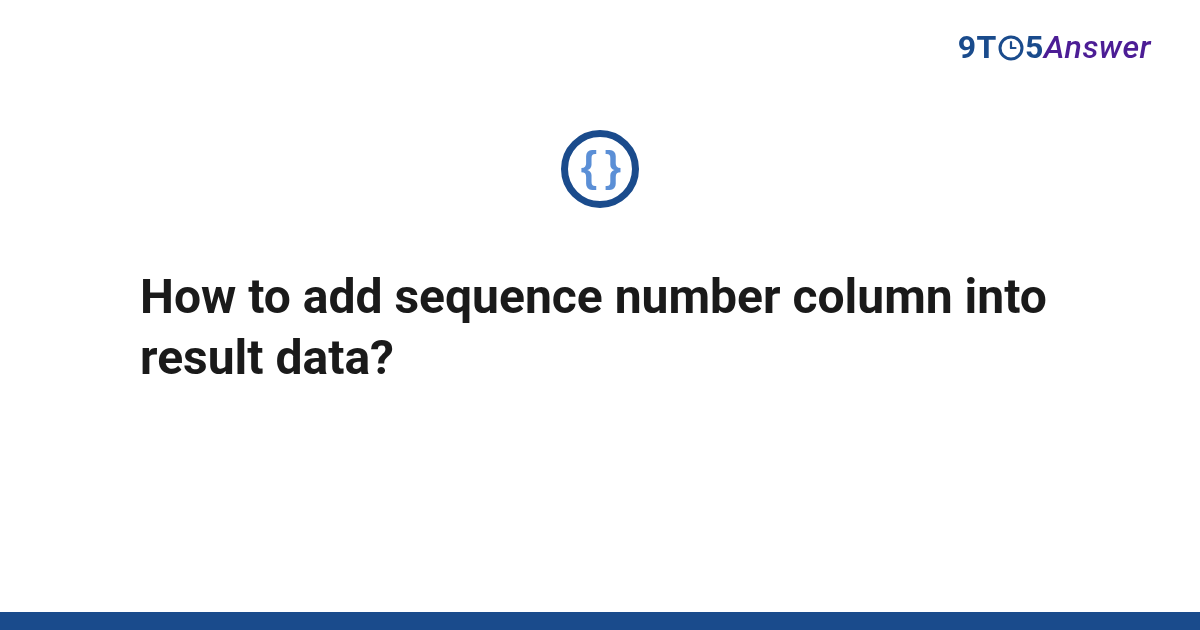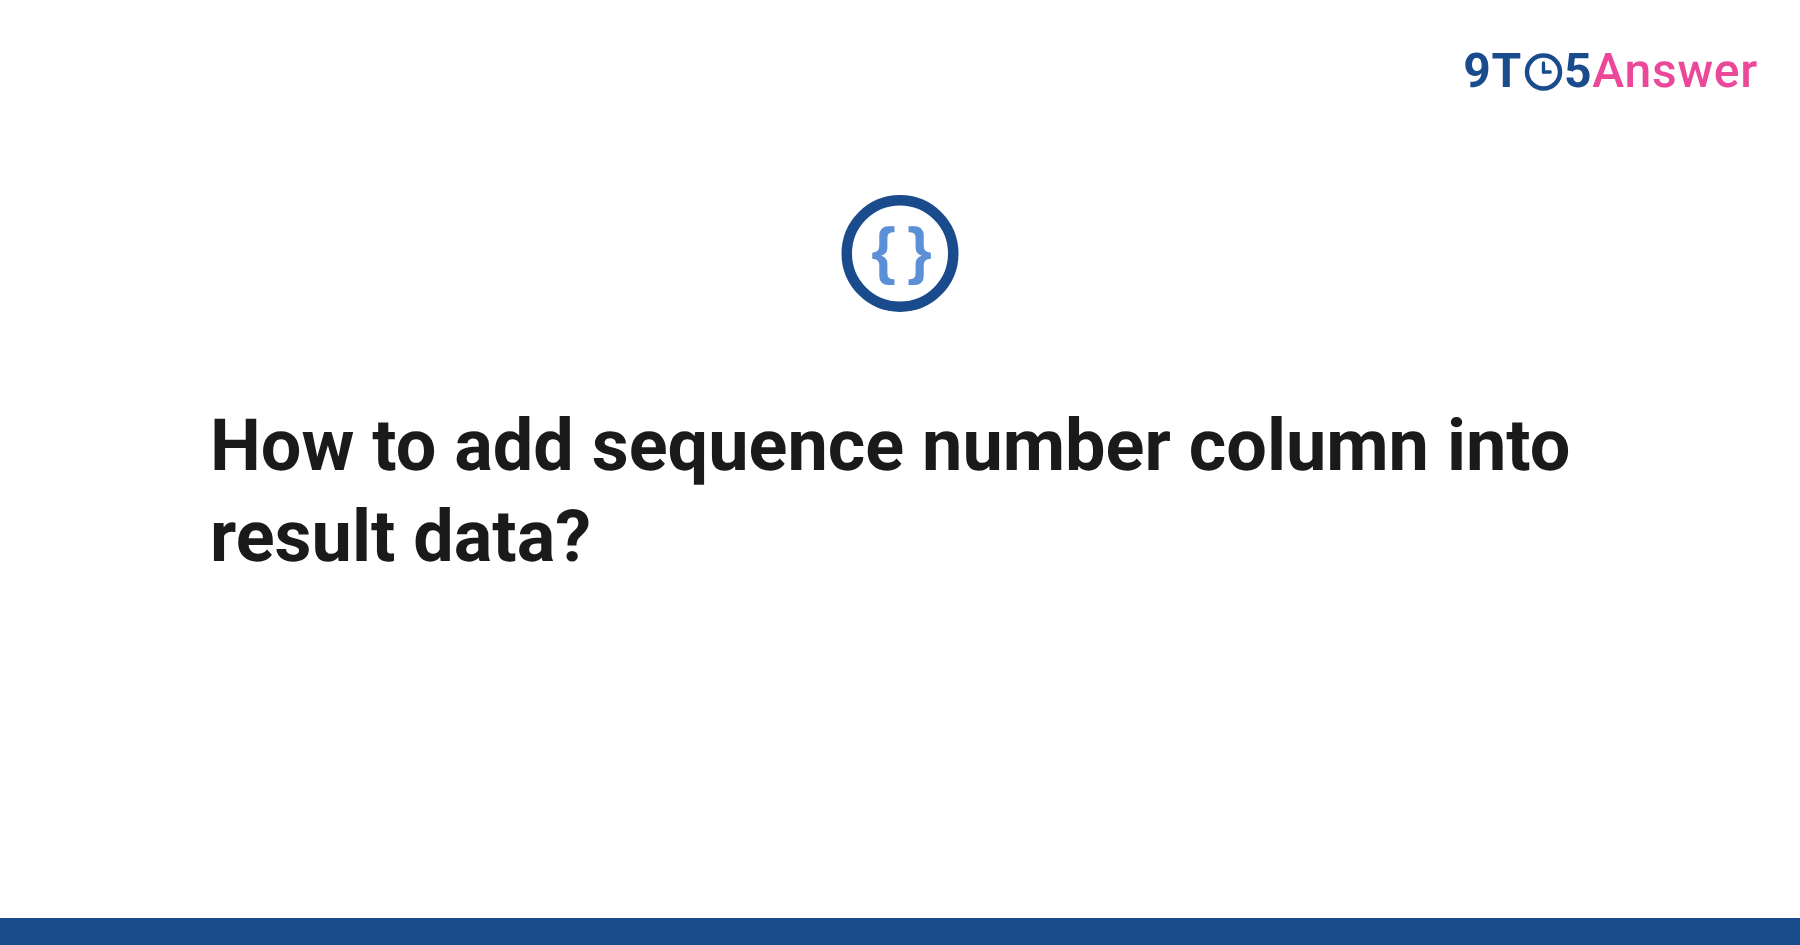--- a/index.html
+++ b/index.html
@@ -11,21 +11,21 @@
       width: 1200px;
       height: 630px;
       background: #ffffff;
       font-family: -apple-system, BlinkMacSystemFont, "Segoe UI", Roboto, Helvetica, Arial, sans-serif;
       position: relative;
       overflow: hidden;
     }
     .brand {
       position: absolute;
       top: 28px;
-      right: 28px;
+      right: 49px;
       font-size: 32px;
       font-weight: 600;
       letter-spacing: 0.5px;
       display: flex;
       align-items: baseline;
     }
     .brand-9t {
       color: #1a4b8c;
       font-weight: 700;
     }
@@ -39,22 +39,23 @@
     }
     .brand-o svg {
       width: 26px;
       height: 26px;
     }
     .brand-5 {
       color: #1a4b8c;
       font-weight: 700;
     }
     .brand-answer {
-      color: #ec4899;
+      color: #4c1d95;
       font-weight: 500;
+      font-style: italic;
     }
     .center-content {
       position: absolute;
       top: 130px;
       left: 50%;
       transform: translateX(-50%);
       display: flex;
       flex-direction: column;
       align-items: center;
       width: 100%;

